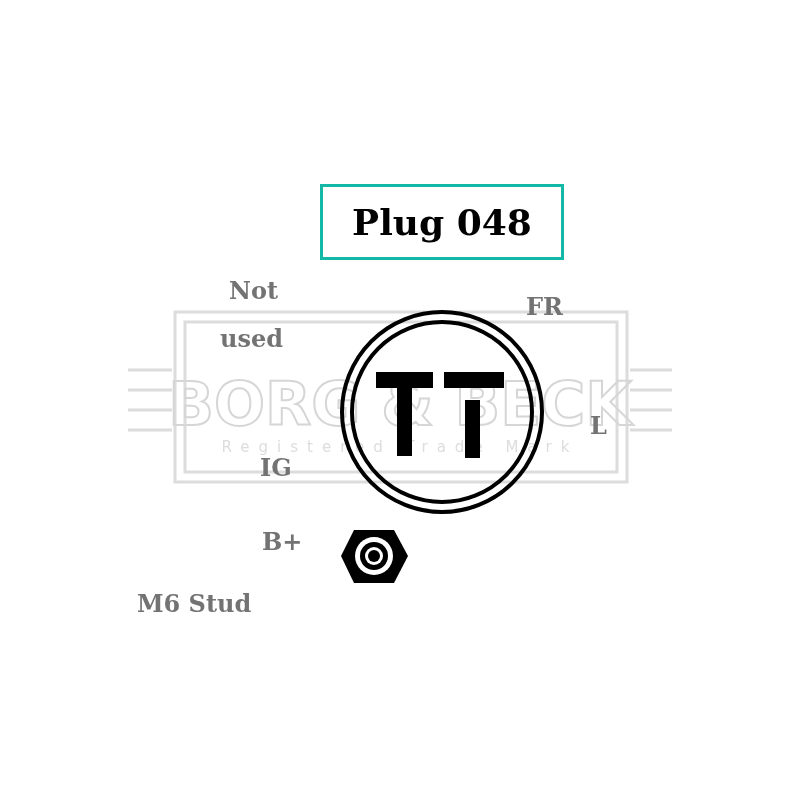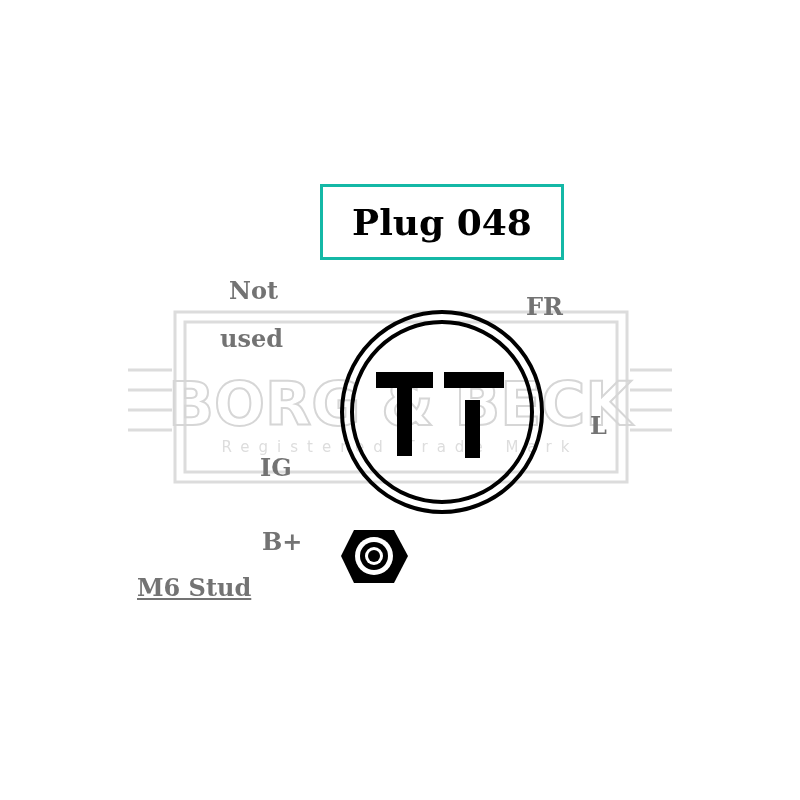--- a/index.html
+++ b/index.html
@@ -32,21 +32,21 @@
 <div class="plugbox">
   <span>Plug 048</span>
 </div>
 
 <div class="lbl" style="left:229px;top:279px;">Not</div>
 <div class="lbl" style="left:220px;top:327px;">used</div>
 <div class="lbl" style="left:526px;top:279px;margin-top:16px;">FR</div>
 <div class="lbl" style="left:260px;top:414px;margin-top:42px;">IG</div>
 <div class="lbl" style="left:590px;top:414px;">L</div>
 <div class="lbl" style="left:262px;top:530px;">B+</div>
-<div class="lbl" style="left:137px;top:576px;text-decoration:underline;">M6 Stud</div>
+<div class="lbl" style="left:137px;top:592px;">M6 Stud</div>
 
 <svg width="800" height="800" viewBox="0 0 800 800">
   <circle cx="442" cy="412" r="100" fill="none" stroke="#000" stroke-width="4"></circle>
   <circle cx="442" cy="412" r="90" fill="none" stroke="#000" stroke-width="4"></circle>
   <rect x="376" y="372" width="57" height="16" fill="#000"></rect>
   <rect x="397" y="388" width="15" height="68" fill="#000"></rect>
   <rect x="444" y="372" width="60" height="16" fill="#000"></rect>
   <rect x="465" y="400" width="15" height="58" fill="#000"></rect>
 </svg>
 

